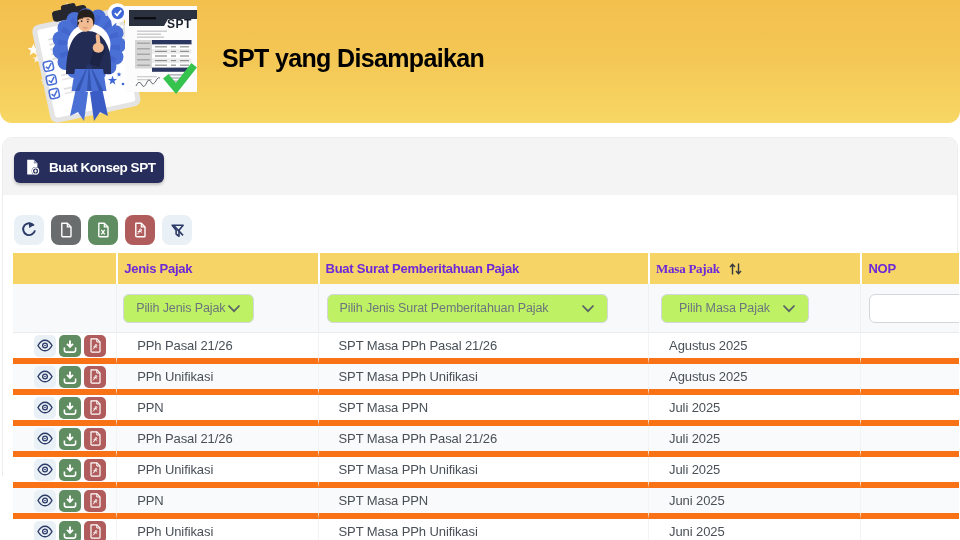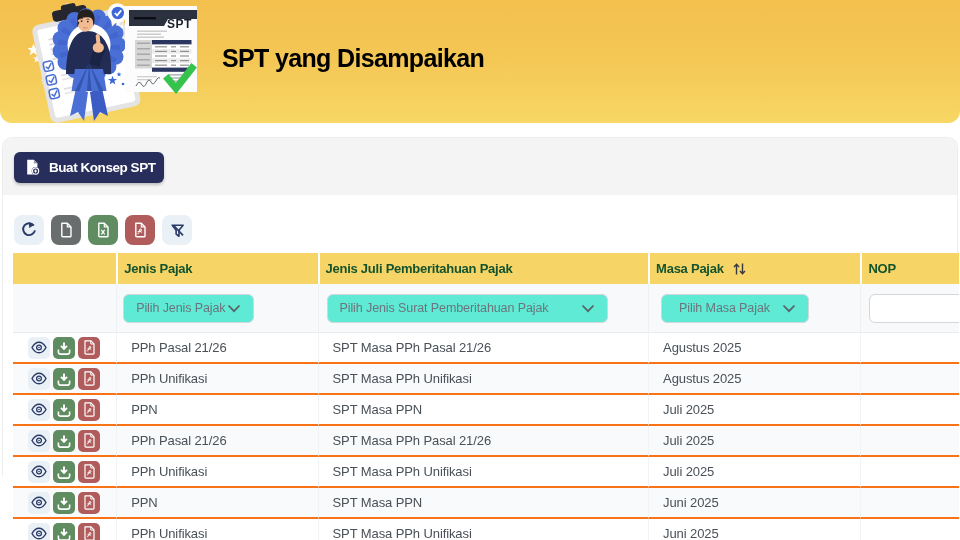--- a/index.html
+++ b/index.html
@@ -25,36 +25,36 @@
     align-items:center; justify-content:center; }
   .tbtn.light { background:#e9f0f6; }
   .tbtn.gray  { background:#6a6d6e; }
   .tbtn.green { background:#5f8c60; }
   .tbtn.red   { background:#b05c5c; }
 
   .tablewrap { position:absolute; left:10px; top:115px; width:946px; height:288px; overflow:hidden; }
   table { border-collapse:separate; border-spacing:0; table-layout:fixed; width:1150px; }
   col.c0{width:103px;} col.c1{width:201px;} col.c2{width:330px;} col.c3{width:212px;} col.c4{width:302px;}
   th { background:#f6d465; height:31px; text-align:left; font-size:13px; font-weight:bold;
-    color:#14532d; letter-spacing:-0.25px; padding:0 0 0 6px; vertical-align:middle; }
+    color:#6d28d9; letter-spacing:-0.25px; padding:0 0 0 6px; vertical-align:middle; }
   th + th { border-left:2px solid #fff; }
-  th .thlab { display:flex; align-items:center; }
+  th .thlab { display:flex; align-items:center;font-family:Liberation Serif, serif; }
   tr.filter td { background:#f8f9fa; height:49px; border-bottom:1px solid #e9ecef; vertical-align:middle; }
   tr.filter td + td { border-left:1px solid #eef0f2; }
   td { font-size:13px; color:#495057; letter-spacing:-0.1px; vertical-align:middle; }
-  tr.data td { height:31px; border-bottom:2px solid #f97316; padding-left:14px; }
+  tr.data td { height:31px; border-bottom:6px solid #f97316; padding-left:20px; }
   tr.data td + td { border-left:1px solid #f1f3f4; }
   tr.data td { background:#fff; }
   tr.data.alt td { background:#f9fafb; }
   .rowbtns { display:flex; gap:3px; padding-left:1px; }
   .rbtn { width:22px; height:22px; border-radius:5px; display:flex; align-items:center; justify-content:center; }
   .rbtn.eye { background:#e9f0f6; }
   .rbtn.dl  { background:#5f8c60; }
   .rbtn.pdf { background:#b05c5c; }
-  .sel { background:#5eead4; border:1px solid #d2d7dc; border-radius:6px; height:29px;
+  .sel { background:#bef264; border:1px solid #d2d7dc; border-radius:6px; height:29px;
     display:flex; align-items:center; justify-content:space-between;
     color:#6c757d; font-size:12.5px; white-space:nowrap; padding:0 12px; }
   .nopin { background:#fff; border:1px solid #d2d7dc; border-radius:6px; height:29px; width:240px; margin-left:8px; }
   .sort { margin-left:8px; }
 </style>
 </head>
 <body>
 <div class="hdr"></div>
 <svg class="illu" width="178" height="126" viewBox="0 0 178 126">
 <defs>
@@ -253,21 +253,21 @@
           <col class="c0">
           <col class="c1">
           <col class="c2">
           <col class="c3">
           <col class="c4">
         </colgroup>
     <tbody>
           <tr>
       <th></th>
             <th>Jenis Pajak</th>
-            <th>Jenis Juli Pemberitahuan Pajak</th>
+            <th>Buat Surat Pemberitahuan Pajak</th>
       <th>
               <span class="thlab">Masa Pajak
         <svg class="sort" width="15" height="14" viewBox="0 0 15 14" fill="none" stroke="#343a40" stroke-width="1.4">
           <path d="M4.5 12.5 v-10 M2 5 l2.5-2.7 L7 5"></path>
           <path d="M10.5 1.5 v10 M8 9 l2.5 2.7 L13 9"></path>
         </svg></span>
             </th>
       <th>NOP</th>
     </tr>
     <tr class="filter">

